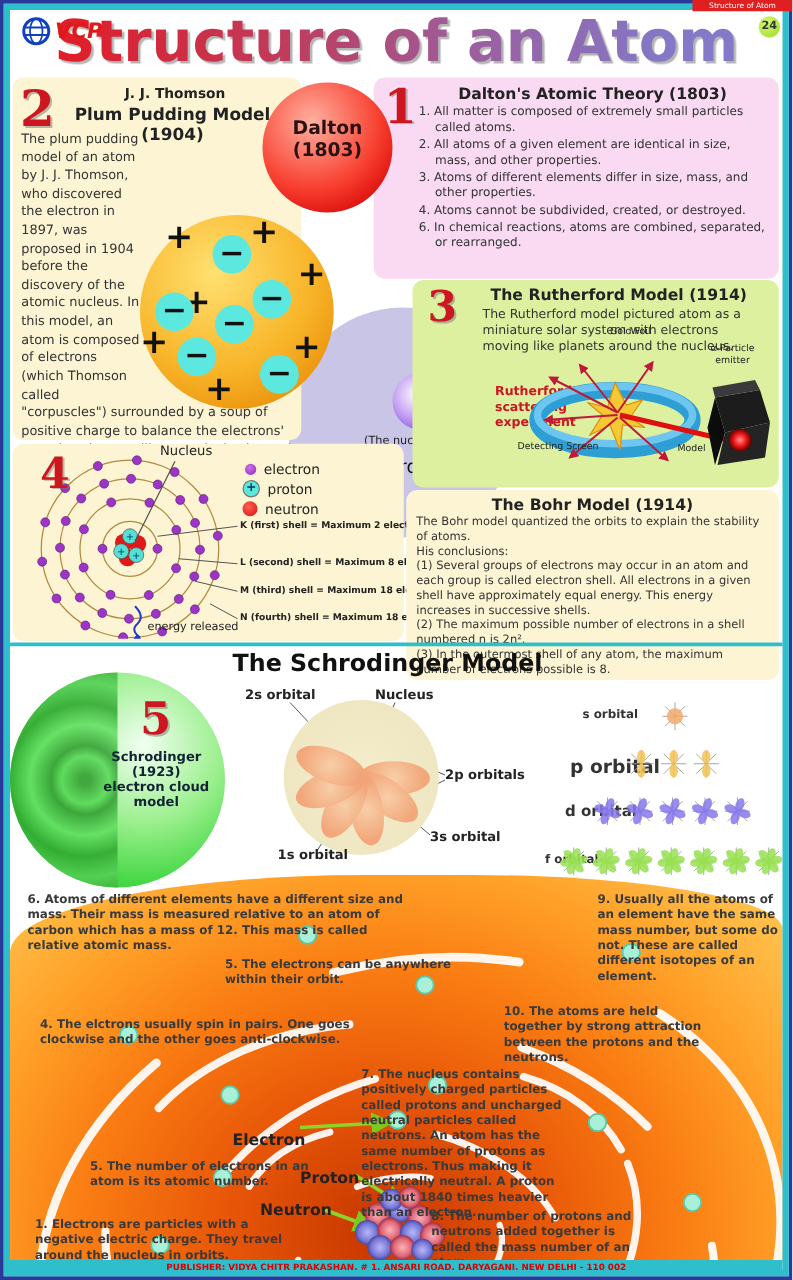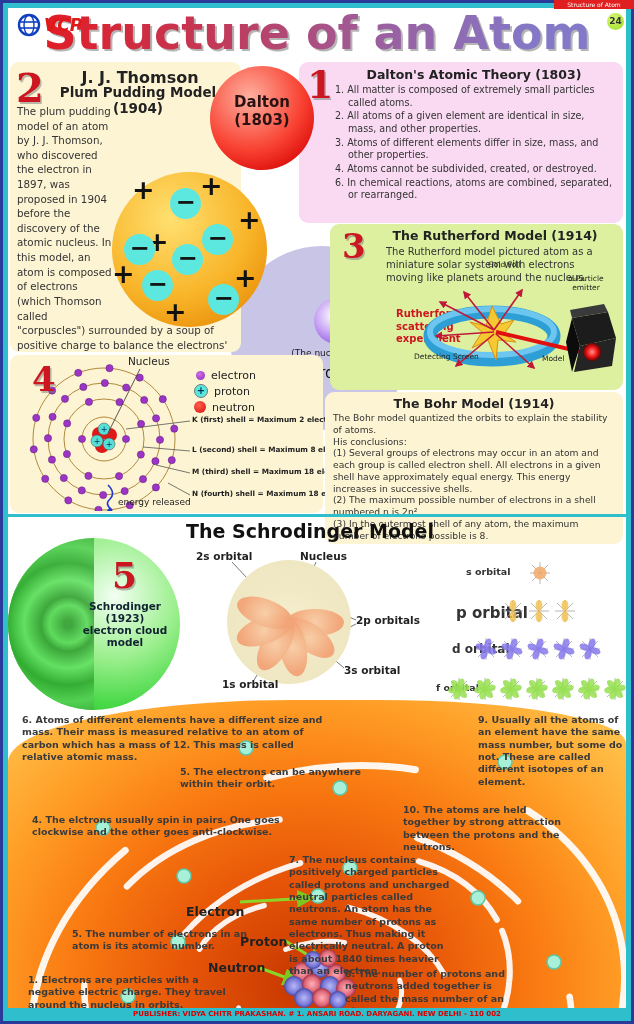--- a/index.html
+++ b/index.html
@@ -94,21 +94,21 @@
   <div class="abs title">Structure of an Atom</div>
 
   <div class="abs ruther-circle">
     <div class="abs nucleus-ball"></div>
     <div class="abs" style="left:0;width:184px;top:102px;text-align:center;font-size:9px;color:#222;">(The nucleus)</div>
     <div class="abs" style="left:-10px;width:204px;top:118px;text-align:center;font-size:15px;color:#111;">Rutherford (1911)</div>
   </div>
 
   <div class="abs panel p-thomson">
     <div class="abs num" style="left:6px;top:2px;font-size:40px;">2</div>
-    <div class="abs h-sec" style="left:40px;top:6px;width:180px;font-size:16px;">J. J. Thomson</div>
+    <div class="abs h-sec" style="left:40px;top:6px;width:180px;font-size:11px;">J. J. Thomson</div>
     <div class="abs h-sec" style="left:30px;top:22px;width:196px;font-size:13.5px;">Plum Pudding Model (1904)</div>
     <div class="abs body-txt" style="left:7px;top:42px;width:218px;font-size:10.3px;line-height:1.42;">
       <span style="float:right;width:122px;height:158px;margin-top:55px;"></span>
       <span>The plum pudding model of an atom by J. J. Thomson, who discovered the electron in 1897, was proposed in 1904 before the discovery of the atomic nucleus. In this model, an atom is composed of electrons (which Thomson called "corpuscles") surrounded by a soup of positive charge to balance the electrons' negative charges, like negatively-charged "plums" surrounded by positively-charged "pudding".</span>
     </div>
   </div>
 
   <div class="abs ball" id="plum-ball">
       <div class="plus" style="left: 20px; top: 4px;">+</div>
       <div class="plus" style="left: 88px; top: 0px;">+</div>

